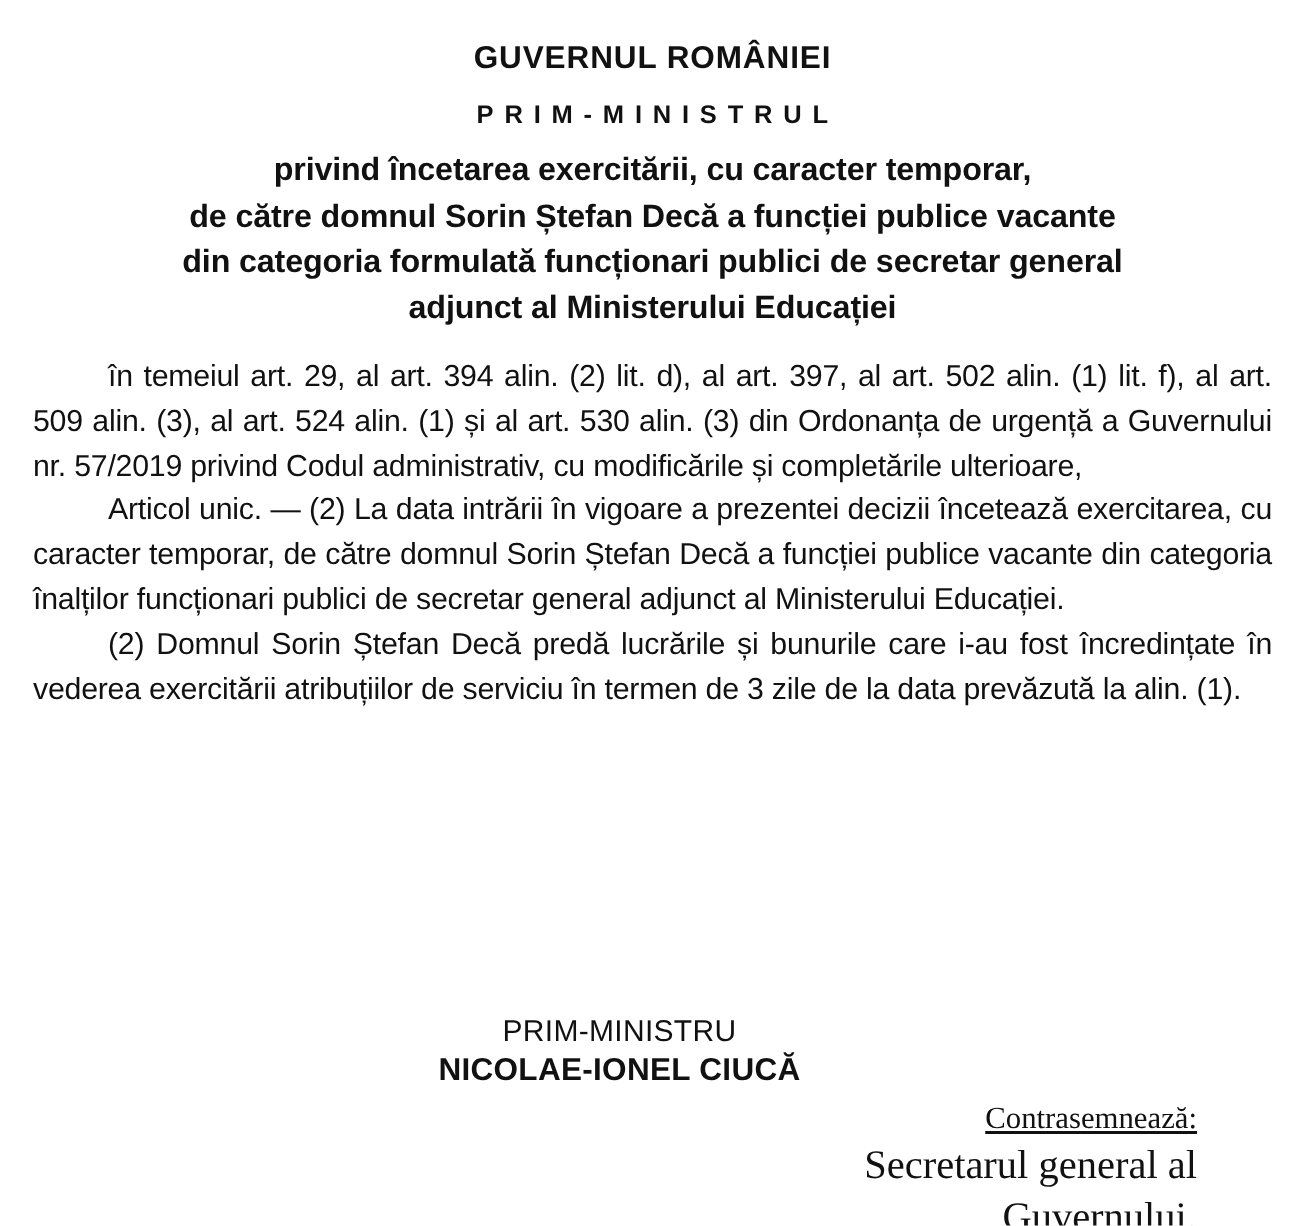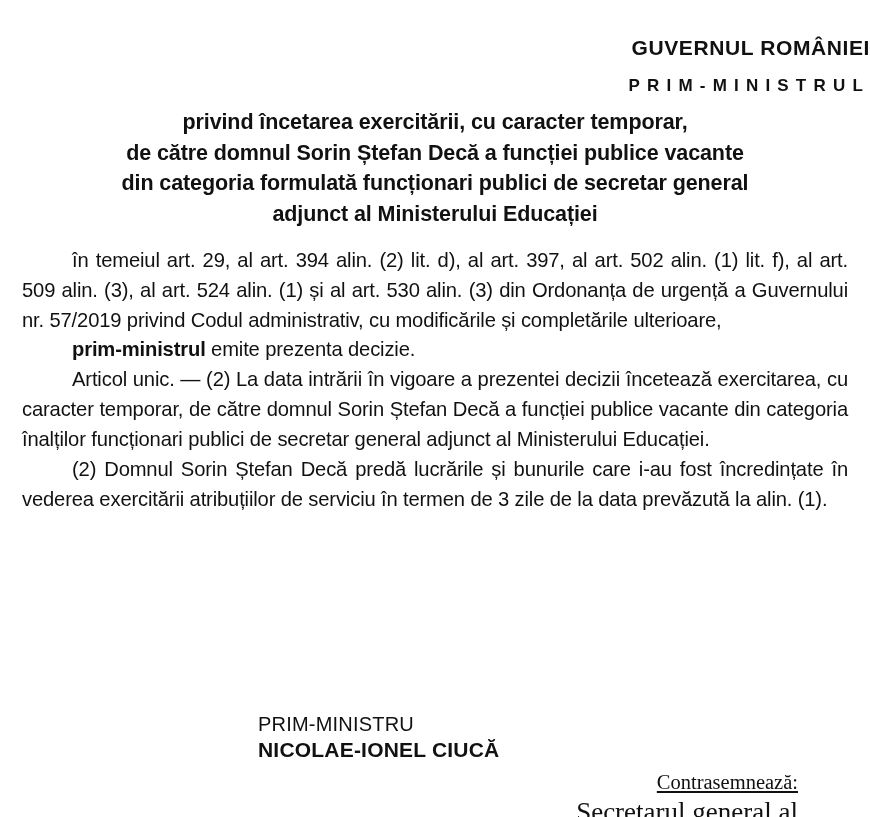--- a/index.html
+++ b/index.html
@@ -21,22 +21,22 @@
     position: relative;
     width: 870px;
     height: 817px;
     box-sizing: border-box;
     padding: 0;
     background: #ffffff;
   }
 
   
   .masthead {
-    text-align: right;
-    margin-top: 36px;
+    text-align: center;
+    padding-top: 27px;
   }
   .org-title {
     font-size: 21px;
     font-weight: bold;
     letter-spacing: 0.6px;
     line-height: 1.1;
     margin: 0;
   }
   .office-title {
     font-size: 17px;
@@ -89,23 +89,24 @@
 
   
   .signatures {
     position: absolute;
     left: 0;
     right: 0;
     top: 676px;
   }
   .sig-pm {
     position: absolute;
-    left: 258px;
+    left: 248px;
     top: 0;
     width: 330px;
+    text-align: center;
     line-height: 1.24;
   }
   .sig-role {
     font-size: 20px;
     font-weight: normal;
     letter-spacing: 0.2px;
   }
   .sig-name {
     font-size: 21px;
     font-weight: bold;
@@ -150,21 +151,20 @@
     <span class="subject-line">de către domnul Sorin Ștefan Decă a funcției publice vacante</span>
     <span class="subject-line">din categoria formulată funcționari publici de secretar general</span>
     <span class="subject-line">adjunct al Ministerului Educației</span>
   </div>
 
   <div class="body-text">
 
 
     <p class="para">în temeiul art. 29, al art. 394 alin. (2) lit. d), al art. 397, al art. 502 alin. (1) lit. f), al art. 509 alin. (3), al art. 524 alin. (1) și al art. 530 alin. (3) din Ordonanța de urgență a Guvernului nr. 57/2019 privind Codul administrativ, cu modificările și completările ulterioare,</p>
 
-    <p class="para para-gap-before"><span class="bold">prim-ministrul</span><span> emite prezenta decizie.</span></p>
 
     <p class="para">Articol unic. — (2) La data intrării în vigoare a prezentei decizii încetează exercitarea, cu caracter temporar, de către domnul Sorin Ștefan Decă a funcției publice vacante din categoria înalților funcționari publici de secretar general adjunct al Ministerului Educației.</p>
 
     <p class="para">(2) Domnul Sorin Ștefan Decă predă lucrările și bunurile care i-au fost încredințate în vederea exercitării atribuțiilor de serviciu în termen de 3 zile de la data prevăzută la alin. (1).</p>
 
   </div>
 
   <div class="signatures">
 
     <div class="sig-pm">

